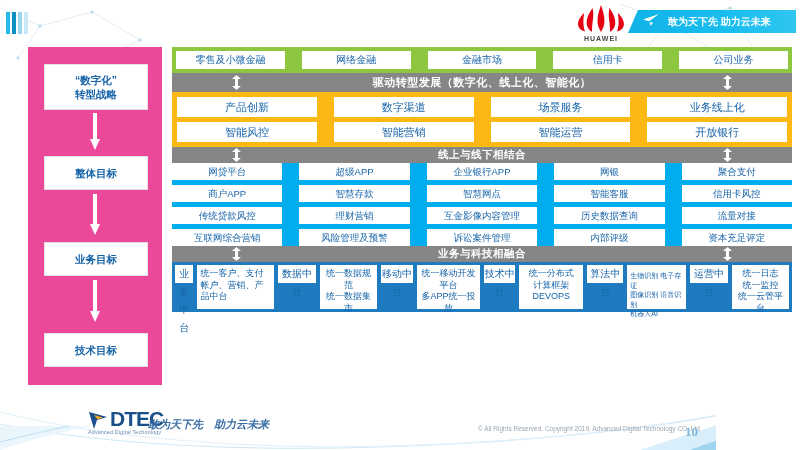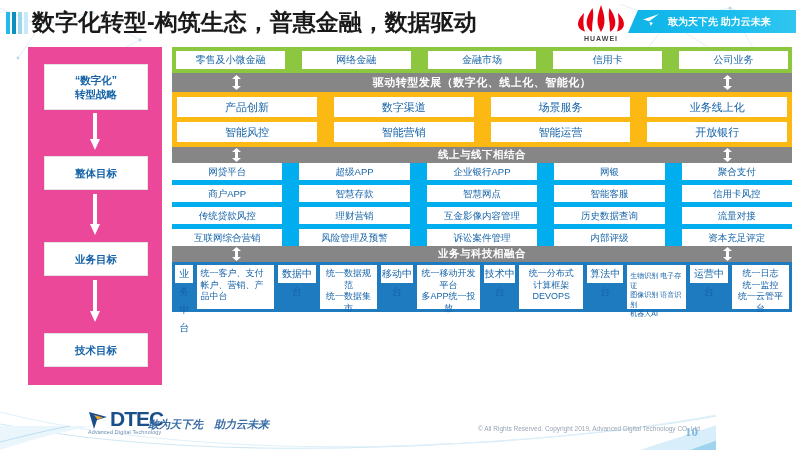--- a/index.html
+++ b/index.html
@@ -161,21 +161,20 @@
     </svg>
   </div>
 
   <div class="hdr">
     <div class="title-bars">
       <i></i>
         <i></i>
         <i></i>
         <i></i>
     </div>
-    <div class="slide-title">数字化转型-构筑生态，普惠金融，数据驱动</div>
 
     <div class="hw-logo">
       <svg width="58" height="32" viewBox="0 0 58 32">
         <g fill="#e60012">
           <path d="M29 3 C27 9 25 15 25.6 21 C26 25 28 28 29 30 C30 28 32 25 32.4 21 C33 15 31 9 29 3 Z"></path>
           <path d="M20.5 6 C17 11 14 17 14.8 22.5 C15.4 26 17.6 28.6 20 29.8 C20.2 27 20 23 20.8 18.5 C21.5 14 21.4 9.6 20.5 6 Z"></path>
           <path d="M37.5 6 C41 11 44 17 43.2 22.5 C42.6 26 40.4 28.6 38 29.8 C37.8 27 38 23 37.2 18.5 C36.5 14 36.6 9.6 37.5 6 Z"></path>
           <path d="M12 11 C8 15 5 20 6.4 24.2 C7.4 27.2 10 28.8 13 29.4 C12 26.6 11.2 22.8 11.4 19 C11.5 16 11.8 13.2 12 11 Z"></path>
           <path d="M46 11 C50 15 53 20 51.6 24.2 C50.6 27.2 48 28.8 45 29.4 C46 26.6 46.8 22.8 46.6 19 C46.5 16 46.2 13.2 46 11 Z"></path>
         </g>

